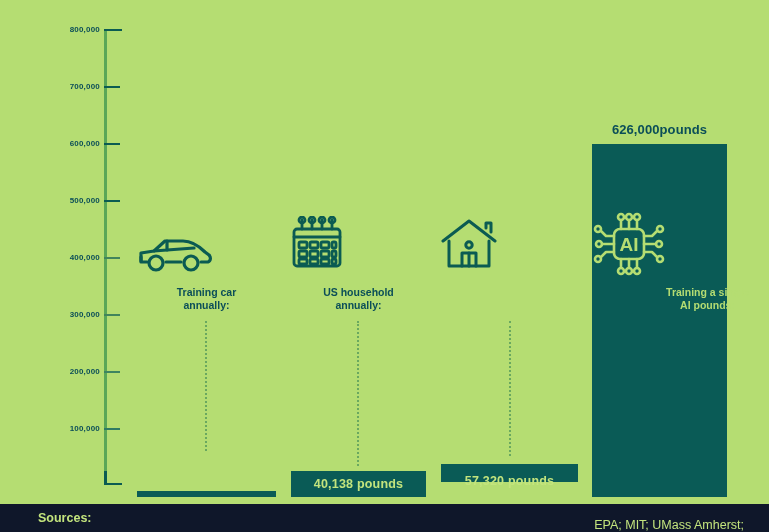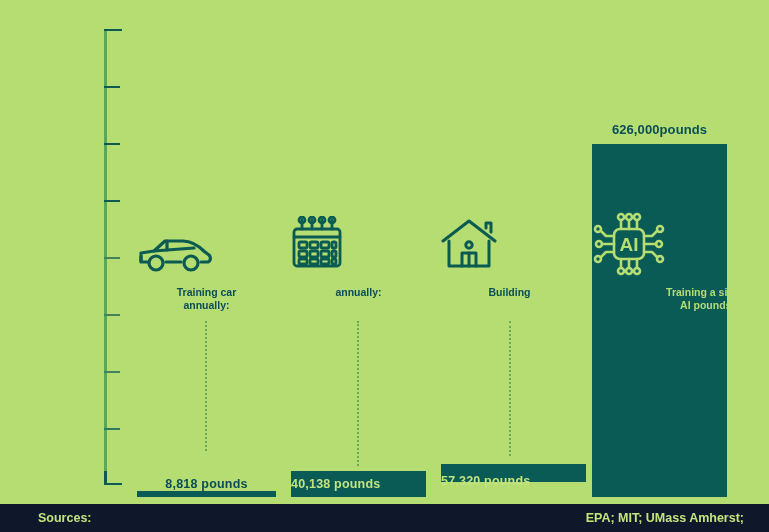--- a/index.html
+++ b/index.html
@@ -105,21 +105,21 @@
 
   .bar {
     position: absolute;
     background: #0a5b56;
   }
 
   .bar-value-inside {
     position: absolute;
     left: 0;
     width: 100%;
-    text-align: left;
+    text-align: center;
     color: #c3e47d;
     font-size: 12.5px;
     font-weight: bold;
     letter-spacing: 0.2px;
   }
   .bar-value-above {
     position: absolute;
     left: 0;
     width: 100%;
     text-align: center;
@@ -152,32 +152,42 @@
     position: absolute;
     left: 38px;
     top: 7px;
     color: #c3e47d;
     font-size: 12.5px;
     font-weight: bold;
   }
   #footer-sources-value {
     position: absolute;
     right: 25px;
-    top: 7px;
+    top: 14px;
     color: #c3e47d;
     font-size: 12.5px;
-    font-weight: bold;
+    font-weight: normal;
     padding-left: 24px;
   }
 </style>
 </head>
 <body>
 
 <div id="chart-area">
 
+  <div id="tick-labels">
+    <div class="tick-label" style="top:26px">800,000</div>
+    <div class="tick-label" style="top:83px">700,000</div>
+    <div class="tick-label" style="top:140px">600,000</div>
+    <div class="tick-label" style="top:197px">500,000</div>
+    <div class="tick-label" style="top:254px">400,000</div>
+    <div class="tick-label" style="top:311px">300,000</div>
+    <div class="tick-label" style="top:368px">200,000</div>
+    <div class="tick-label" style="top:425px">100,000</div>
+  </div>
 
   <div id="axis-spine"></div>
   <div id="axis-spine-foot"></div>
   <div class="tick-mark top-cap" style="top:29px;  background:#0b5b52"></div>
   <div class="tick-mark" style="top:86px;  background:#0b5b52"></div>
   <div class="tick-mark" style="top:143px; background:#0b5b52"></div>
   <div class="tick-mark" style="top:200px; background:#0b5b52"></div>
   <div class="tick-mark" style="top:257px; background:#41845c"></div>
   <div class="tick-mark" style="top:314px; background:#41845c"></div>
   <div class="tick-mark" style="top:371px; background:#3e8460"></div>
@@ -194,21 +204,20 @@
         <path d="M30 15 L57 13"></path>
         <circle cx="19" cy="28" r="7"></circle>
         <circle cx="54" cy="28" r="7"></circle>
       </svg>
     </div>
     <div class="cat-label" style="top:273px">
       <div>Training car</div>
       <div>annually:</div>
     </div>
     <div class="leader" style="left:68px; top:308px; height:130px"></div>
-    <div class="bar-value-above" style="top:464px">8,818 pounds</div>
     <div class="bar" style="left:0; width:139px; top:478px; height:6px;"></div>
   </div>
 
   <div class="column" style="left:291px; width:135px;">
     <div class="icon-box" style="top:203px">
       <svg width="52" height="56" viewBox="0 0 52 56" fill="none" stroke="#0b5b52" stroke-width="2.8" stroke-linecap="round" stroke-linejoin="round">
         <path d="M6 13 H46 a3 3 0 0 1 3 3 V47 a3 3 0 0 1 -3 3 H6 a3 3 0 0 1 -3 -3 V16 a3 3 0 0 1 3 -3 z"></path>
         <path d="M3 21 H49"></path>
         <path d="M11 4 V13 M21 4 V13 M31 4 V13 M41 4 V13"></path>
         <circle cx="11" cy="4" r="3"></circle>
@@ -223,44 +232,44 @@
         <rect x="19" y="35" width="8" height="6" rx="1.5"></rect>
         <rect x="30" y="35" width="8" height="6" rx="1.5"></rect>
         <rect x="41" y="35" width="4" height="6" rx="1.5"></rect>
         <rect x="8" y="43" width="8" height="5" rx="1.5"></rect>
         <rect x="19" y="43" width="8" height="5" rx="1.5"></rect>
         <rect x="30" y="43" width="8" height="5" rx="1.5"></rect>
         <rect x="41" y="43" width="4" height="5" rx="1.5"></rect>
       </svg>
     </div>
     <div class="cat-label" style="top:273px">
+      <div>US household</div>
       <div>annually:</div>
     </div>
     <div class="leader" style="left:66px; top:308px; height:145px"></div>
     <div class="bar" style="left:0; width:135px; top:458px; height:26px;">
       <div class="bar-value-inside" style="top:6px">40,138 pounds</div>
     </div>
   </div>
 
   <div class="column" style="left:441px; width:137px;">
     <div class="icon-box" style="top:205px">
       <svg width="56" height="52" viewBox="0 0 56 52" fill="none" stroke="#0b5b52" stroke-width="3" stroke-linecap="round" stroke-linejoin="round">
         <path d="M2 23 L28 3 L54 23"></path>
         <path d="M45 10 V5 h5 v9"></path>
         <path d="M8 23 V48 H48 V23"></path>
         <circle cx="28" cy="27" r="3.2"></circle>
         <path d="M21 48 V35 H35 V48"></path>
         <path d="M28 35 V48"></path>
       </svg>
     </div>
     <div class="cat-label" style="top:273px">
-      <div>Building</div>
     </div>
     <div class="leader" style="left:68px; top:308px; height:135px"></div>
-    <div class="bar" style="left:0; width:137px; top:451px; height:18px;padding-left:8px;">
+    <div class="bar" style="left:0; width:137px; top:451px; height:18px;">
       <div class="bar-value-inside" style="top:10px">57,320 pounds</div>
     </div>
   </div>
 
   <div class="column highlight" style="left:592px; width:135px;">
     <div class="bar-value-top" style="top:109px">626,000pounds</div>
     <div class="bar" style="left:0; width:135px; top:131px; height:353px;"></div>
     <div class="icon-box" style="top:196px">
       <svg width="74" height="70" viewBox="0 0 74 70" fill="none" stroke="#b5dd72" stroke-width="2.6" stroke-linecap="round" stroke-linejoin="round">
         <rect x="22" y="20" width="30" height="30" rx="6"></rect>

